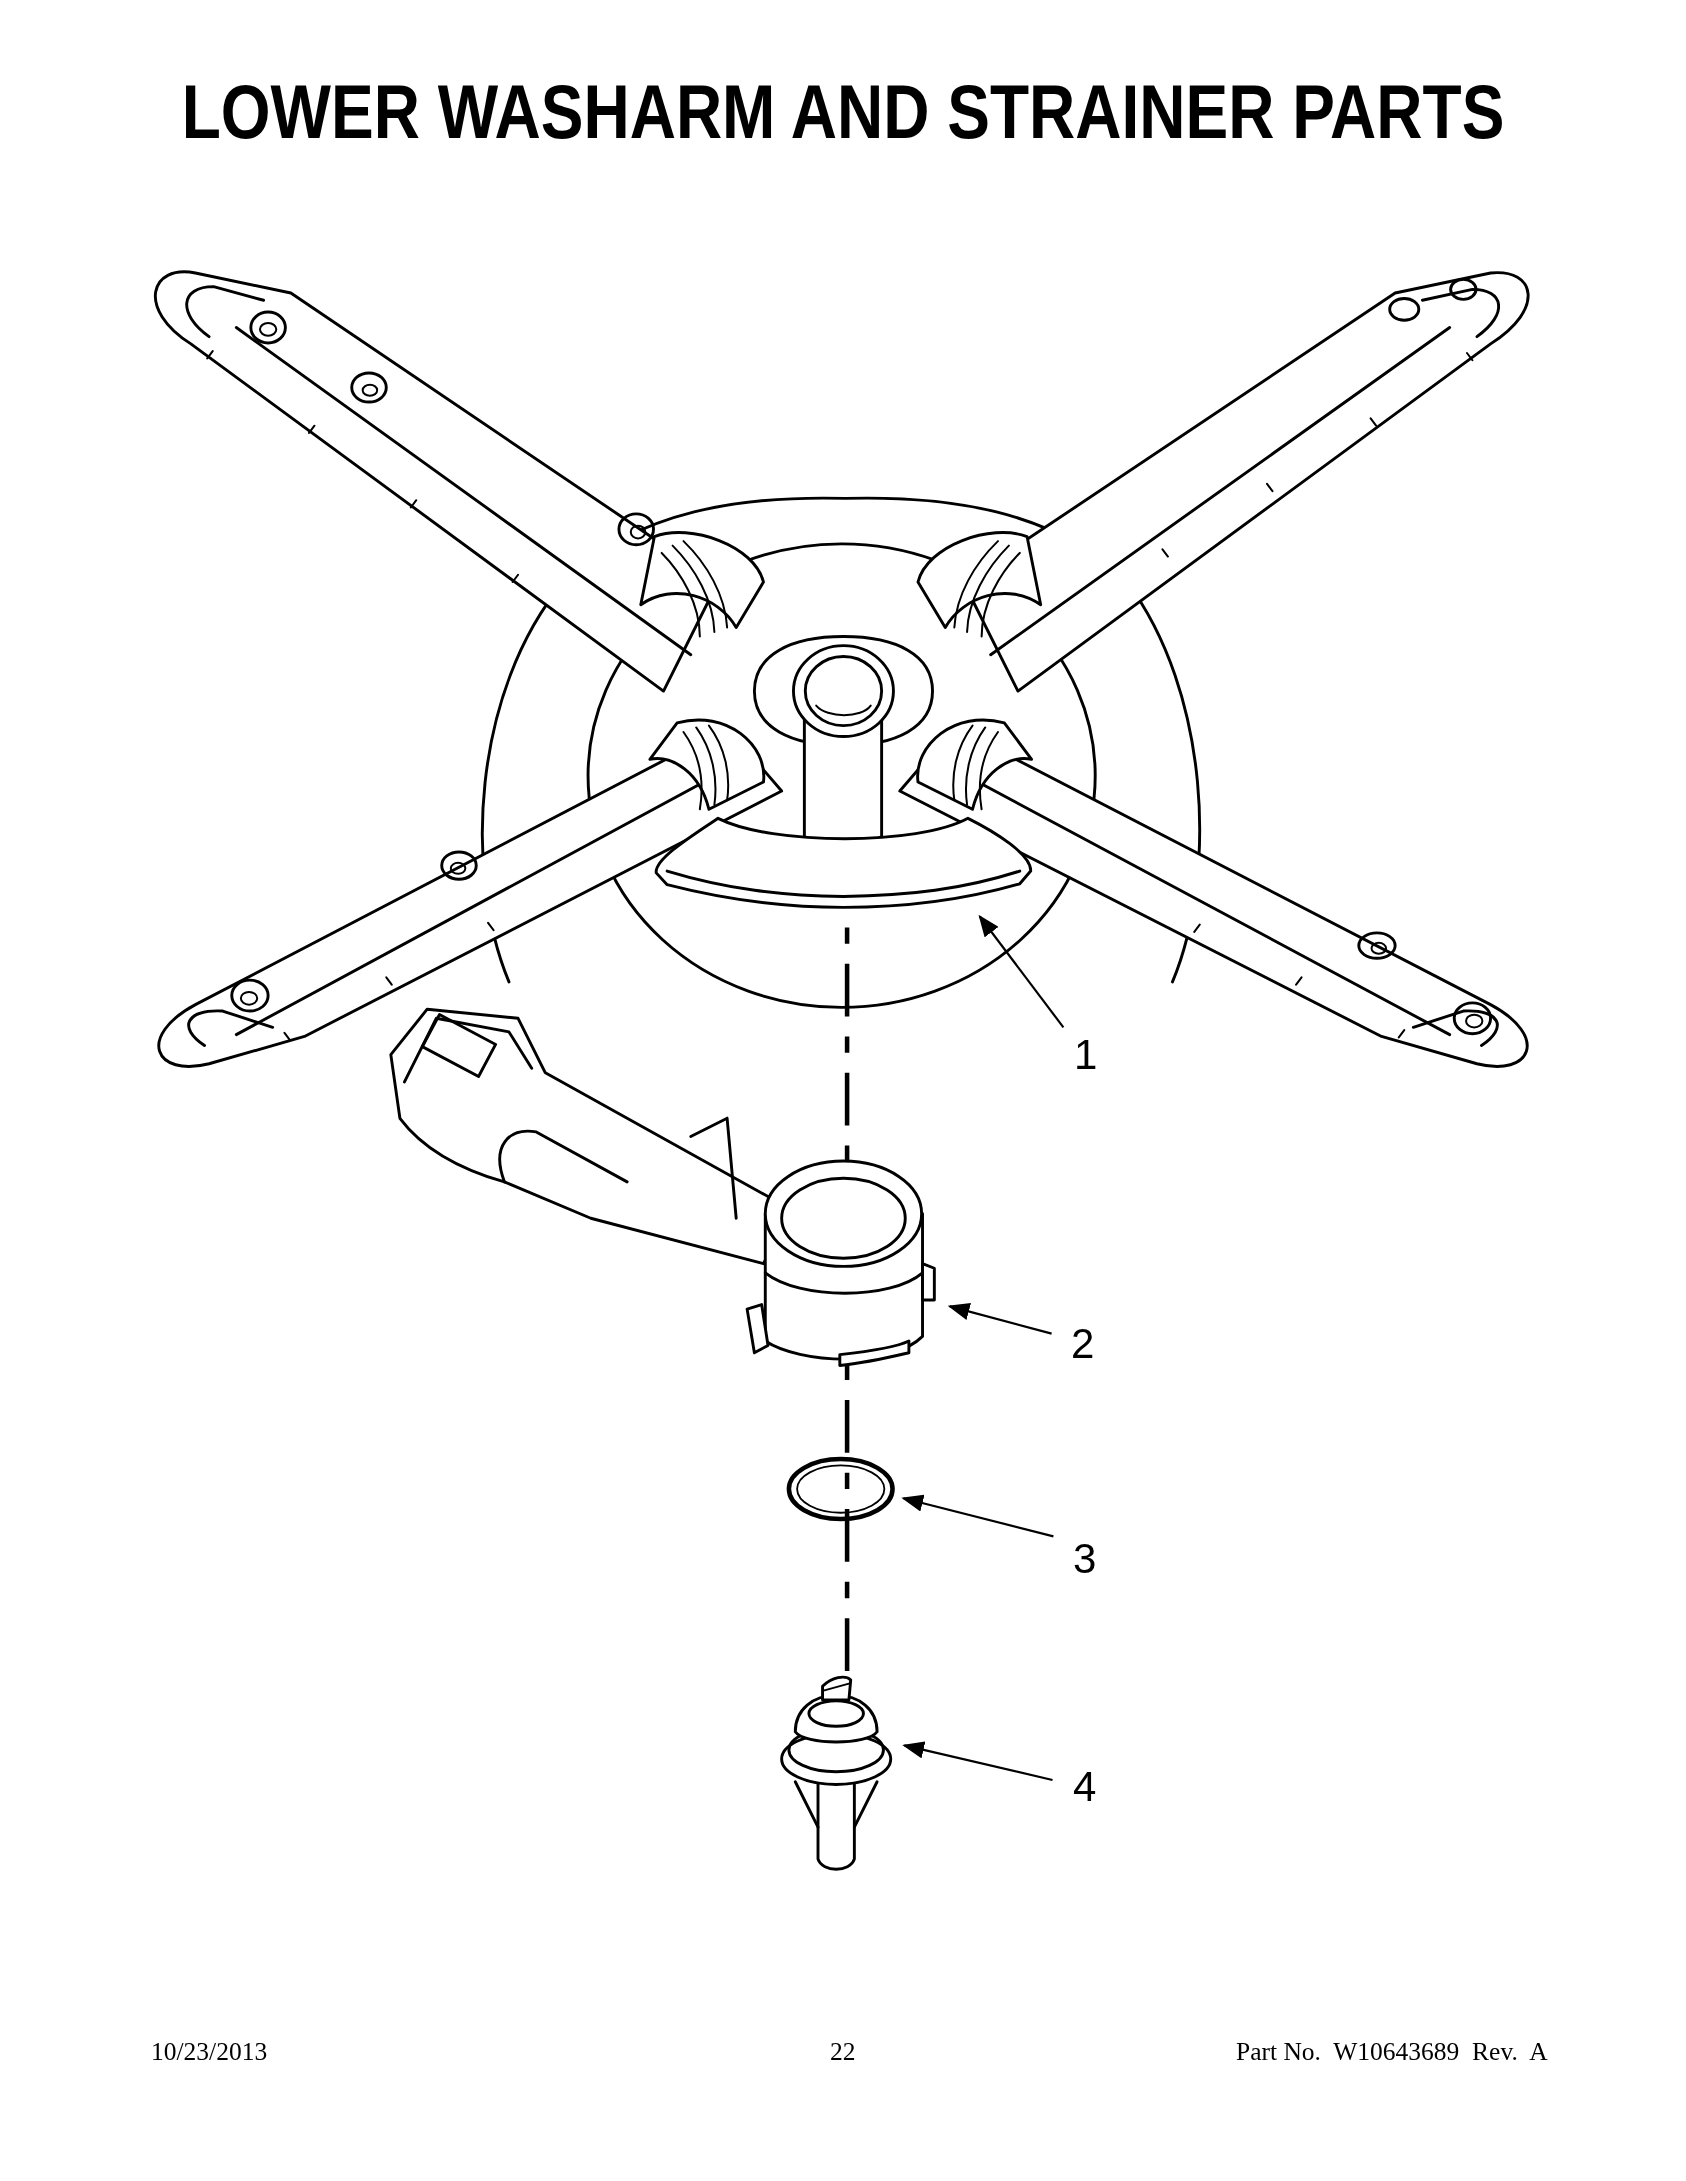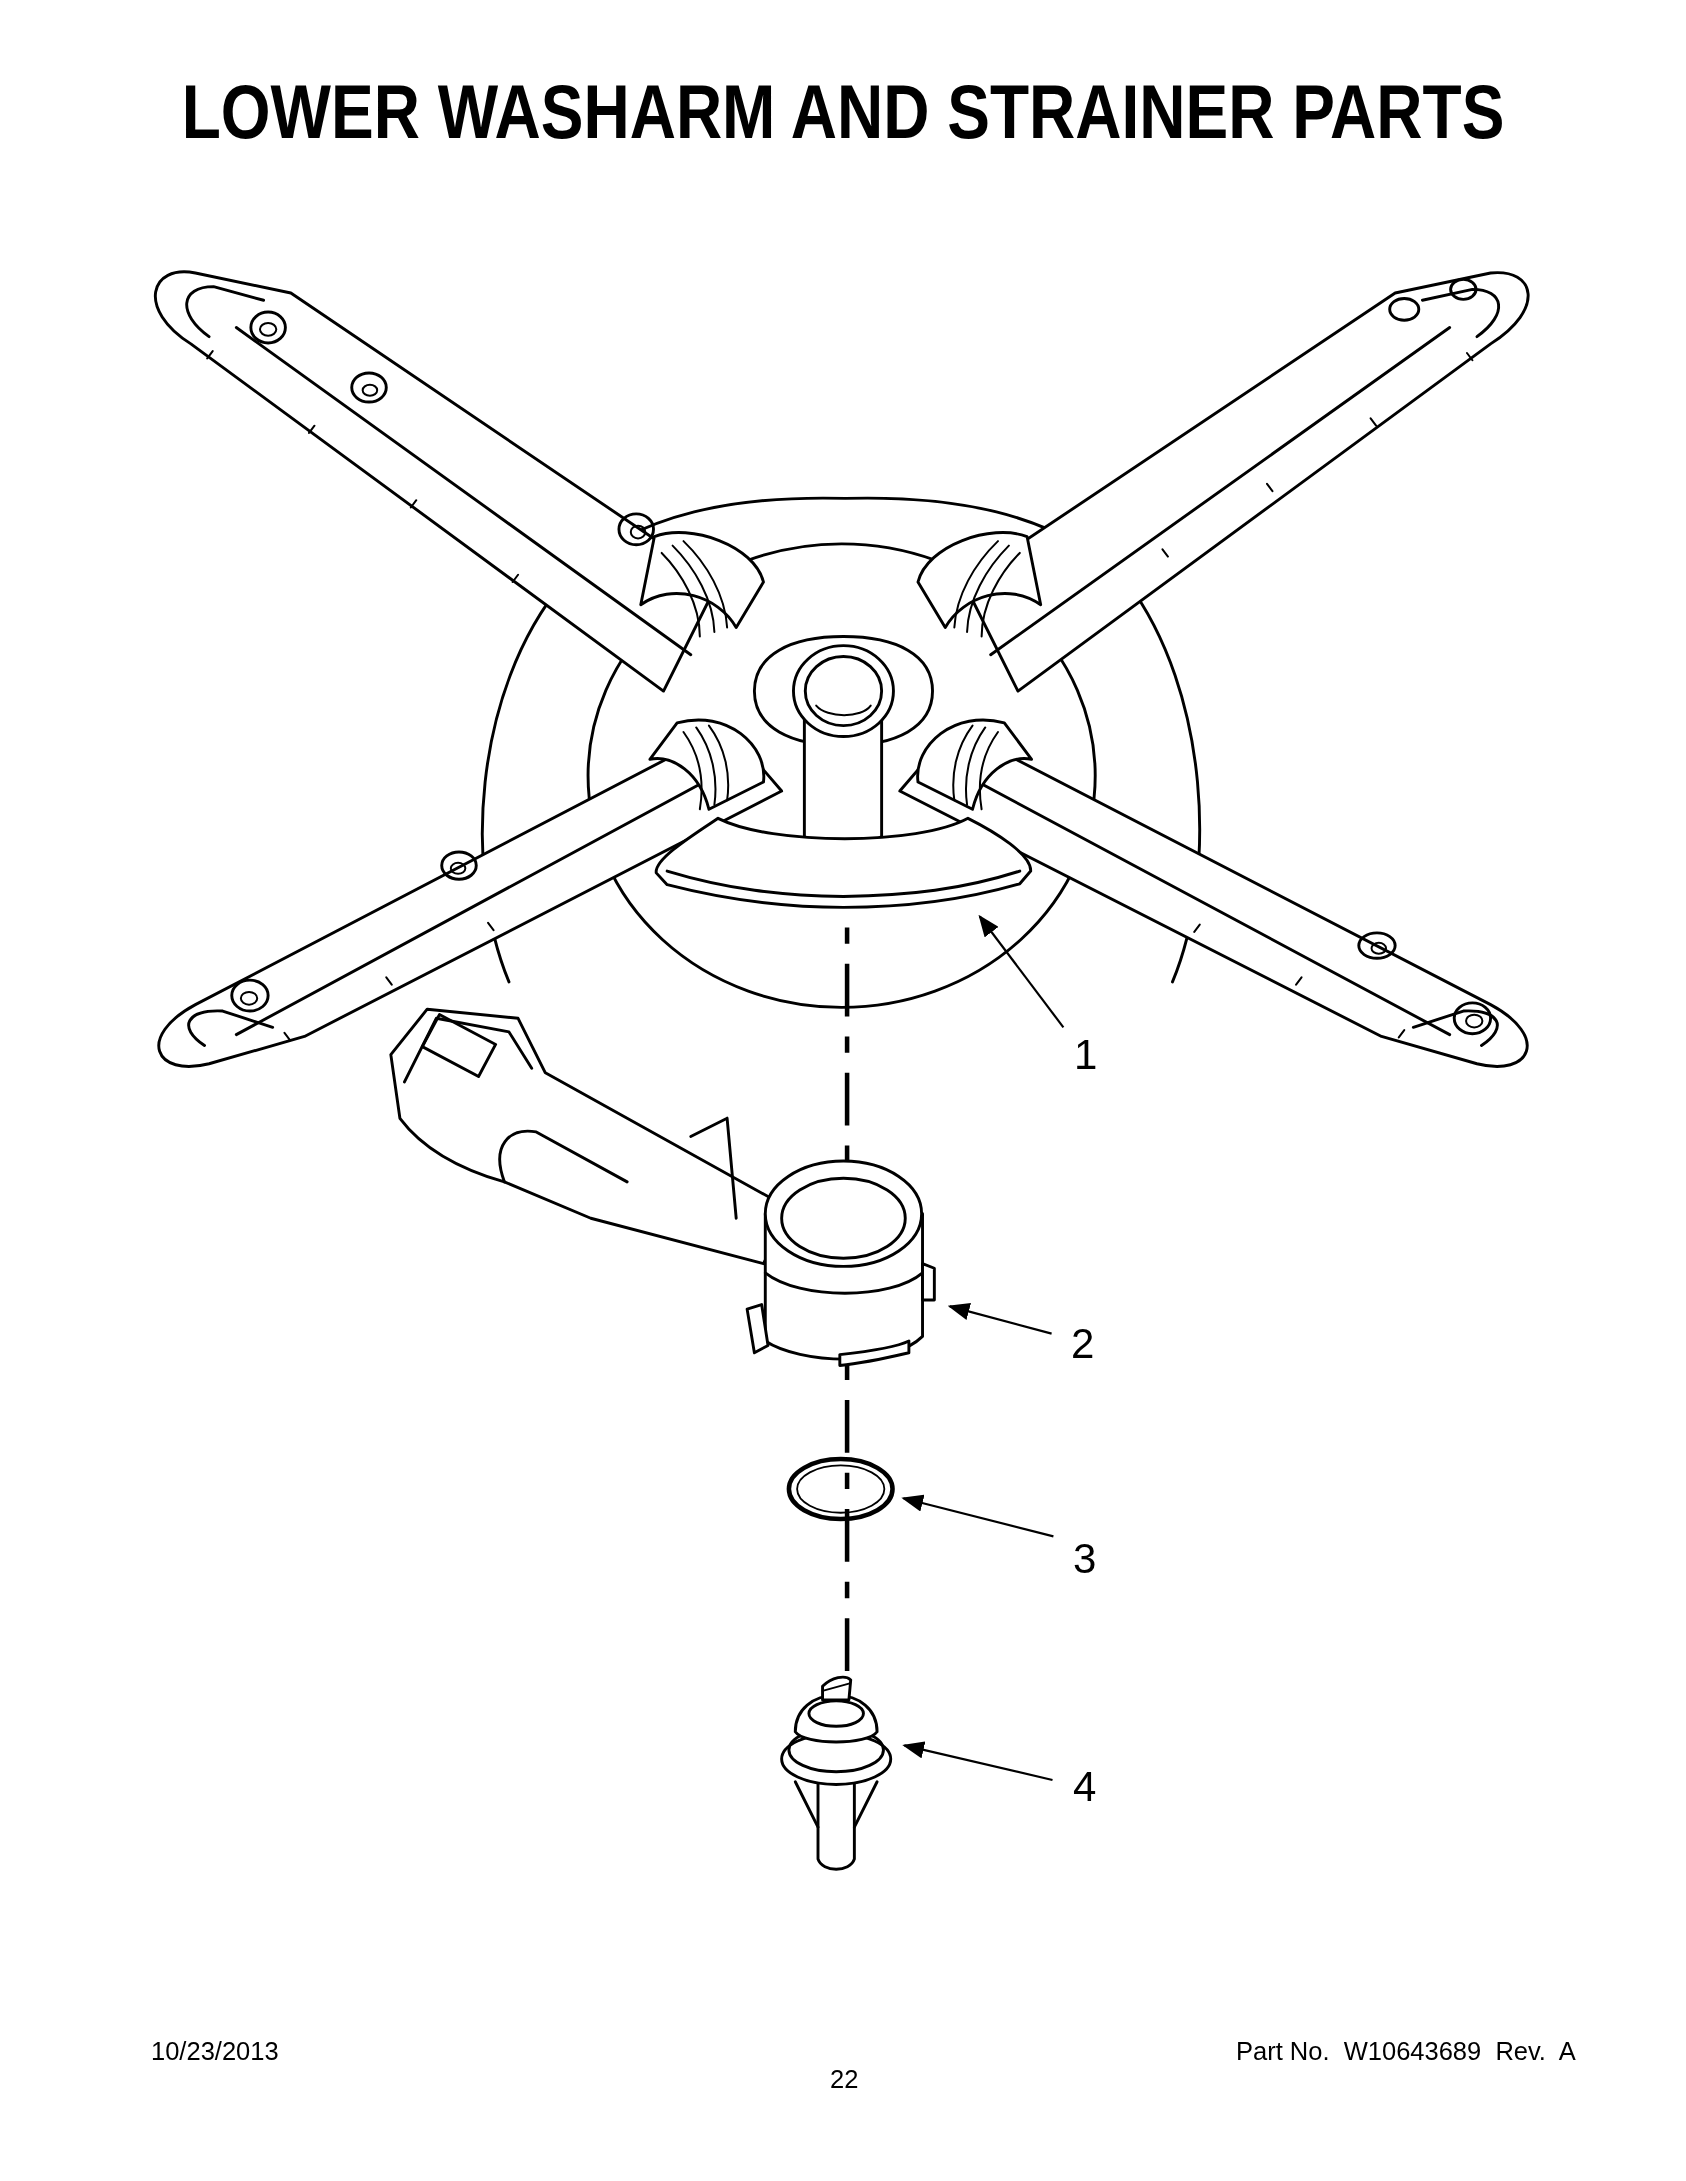--- a/index.html
+++ b/index.html
@@ -4,24 +4,24 @@
 <style>
   html, body { margin: 0; padding: 0; background: #ffffff; }
   body { width: 1686px; height: 2182px; position: relative; overflow: hidden;
          font-family: "Liberation Sans", sans-serif; color: #000; }
   .title { position: absolute; left: 0; top: 67px; width: 1686px; text-align: center;
            font-family: "Liberation Sans", sans-serif; font-weight: bold; font-size: 64px;
            letter-spacing: 0px; transform: scaleY(1.2); transform-origin: top center; }
   .drawing { position: absolute; left: 0; top: 0; width: 1686px; height: 2182px; }
   .callout { position: absolute; font-family: "Liberation Sans", sans-serif;
              font-size: 42px; line-height: 1; }
-  .footer { position: absolute; top: 2039px; font-family: Liberation Sans, sans-serif;
+  .footer { position: absolute; top: 2039px; font-family: Liberation Serif, serif;
             font-size: 25.5px; line-height: 1; text-align: right; }
   .footer-date { left: 151px; }
-  .footer-page { left: 830px; margin-top: 28px; }
+  .footer-page { left: 830px; }
   .footer-part { left: 1236px; white-space: pre; }
   svg .ln { fill: none; stroke: #000; stroke-width: 3.2; stroke-linejoin: round; stroke-linecap: round; }
   svg .thin { fill: none; stroke: #000; stroke-width: 2.2; stroke-linecap: round; }
   svg .fillw { fill: #fff; stroke: #000; stroke-width: 3.2; stroke-linejoin: round; }
   svg .dash { fill: none; stroke: #000; stroke-width: 5; stroke-dasharray: 18 22 58 22; }
 </style>
 </head>
 <body>
 
 <div class="title">LOWER WASHARM AND STRAINER PARTS</div>

